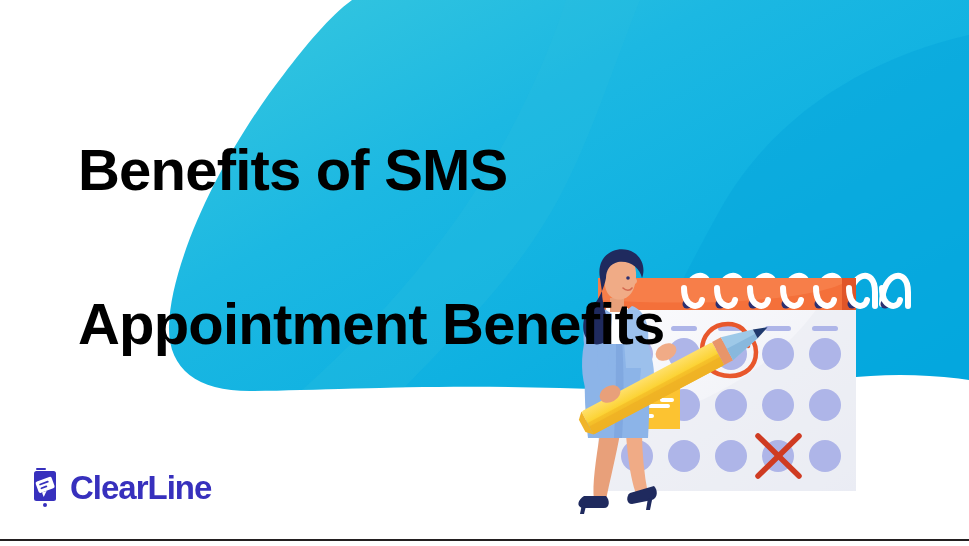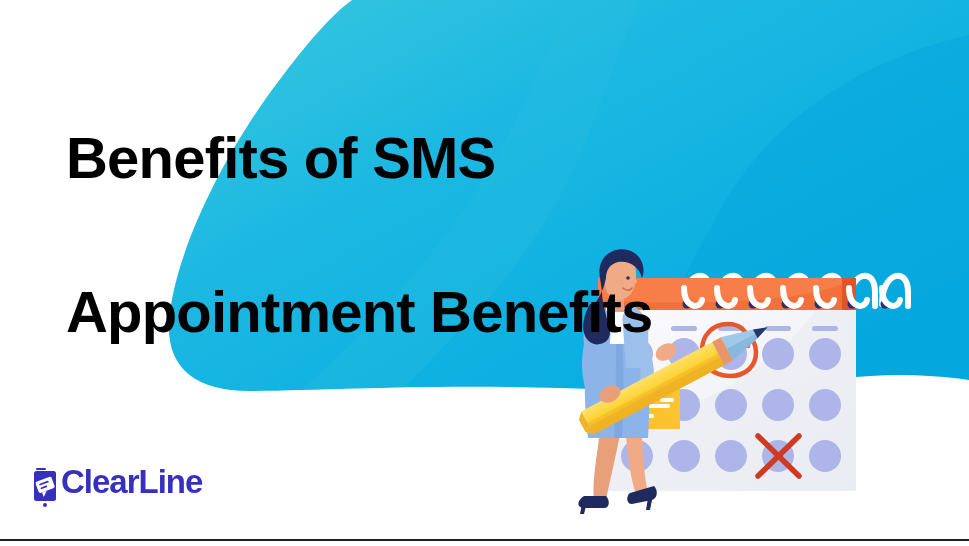--- a/index.html
+++ b/index.html
@@ -33,39 +33,40 @@
     top: 0;
     width: 969px;
     height: 539px;
     display: block;
   }
   .headline {
     position: absolute;
     left: 62px;
     top: 38px;
     width: 800px;
-    margin: 4px;
+    margin: 16px;
     font-family: "Liberation Sans", sans-serif;
     font-weight: bold;
     font-size: 58px;
     line-height: 1.33;
     letter-spacing: -0.8px;
     color: #000000;
     white-space: pre-line;
     z-index: 6;
   }
   .headline .line {
     display: block;
   }
   .logo-block {
     position: absolute;
     left: 31px;
     top: 465px;
     display: flex;
-    gap: 0;
+    align-items: center;
+    gap: 9px;
     z-index: 7;
   }
   .logo-mark {
     width: 30px;
     height: 44px;
     display: block;
   }
   .logo-word {
     font-family: "Liberation Sans", sans-serif;
     font-weight: bold;

